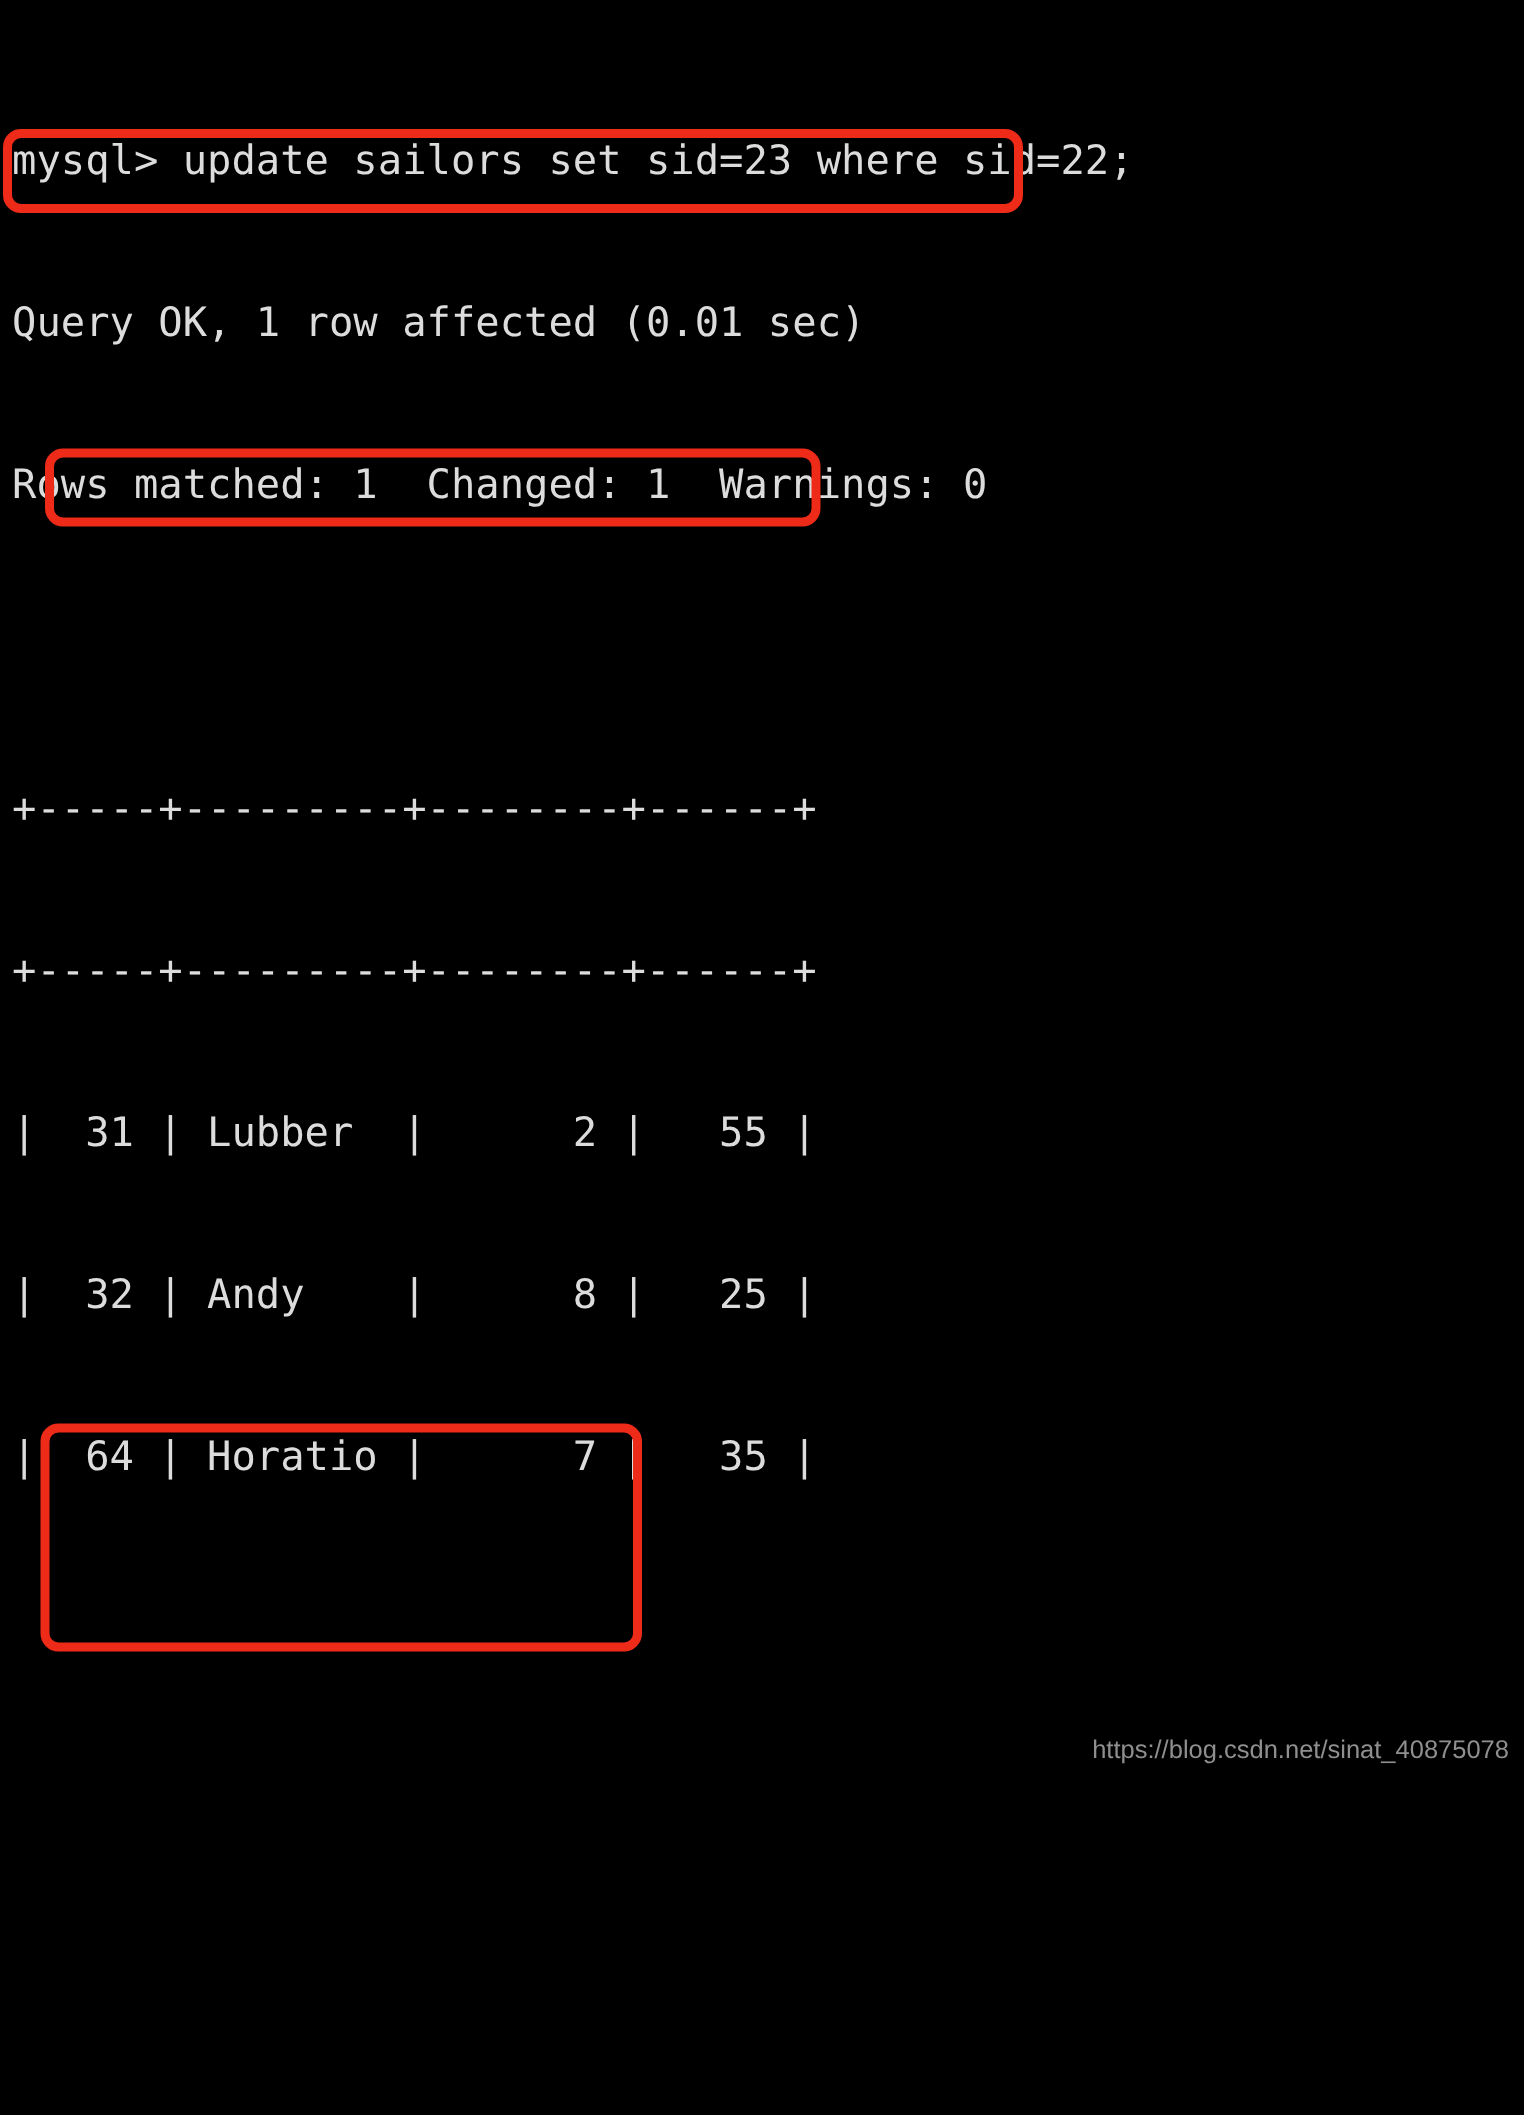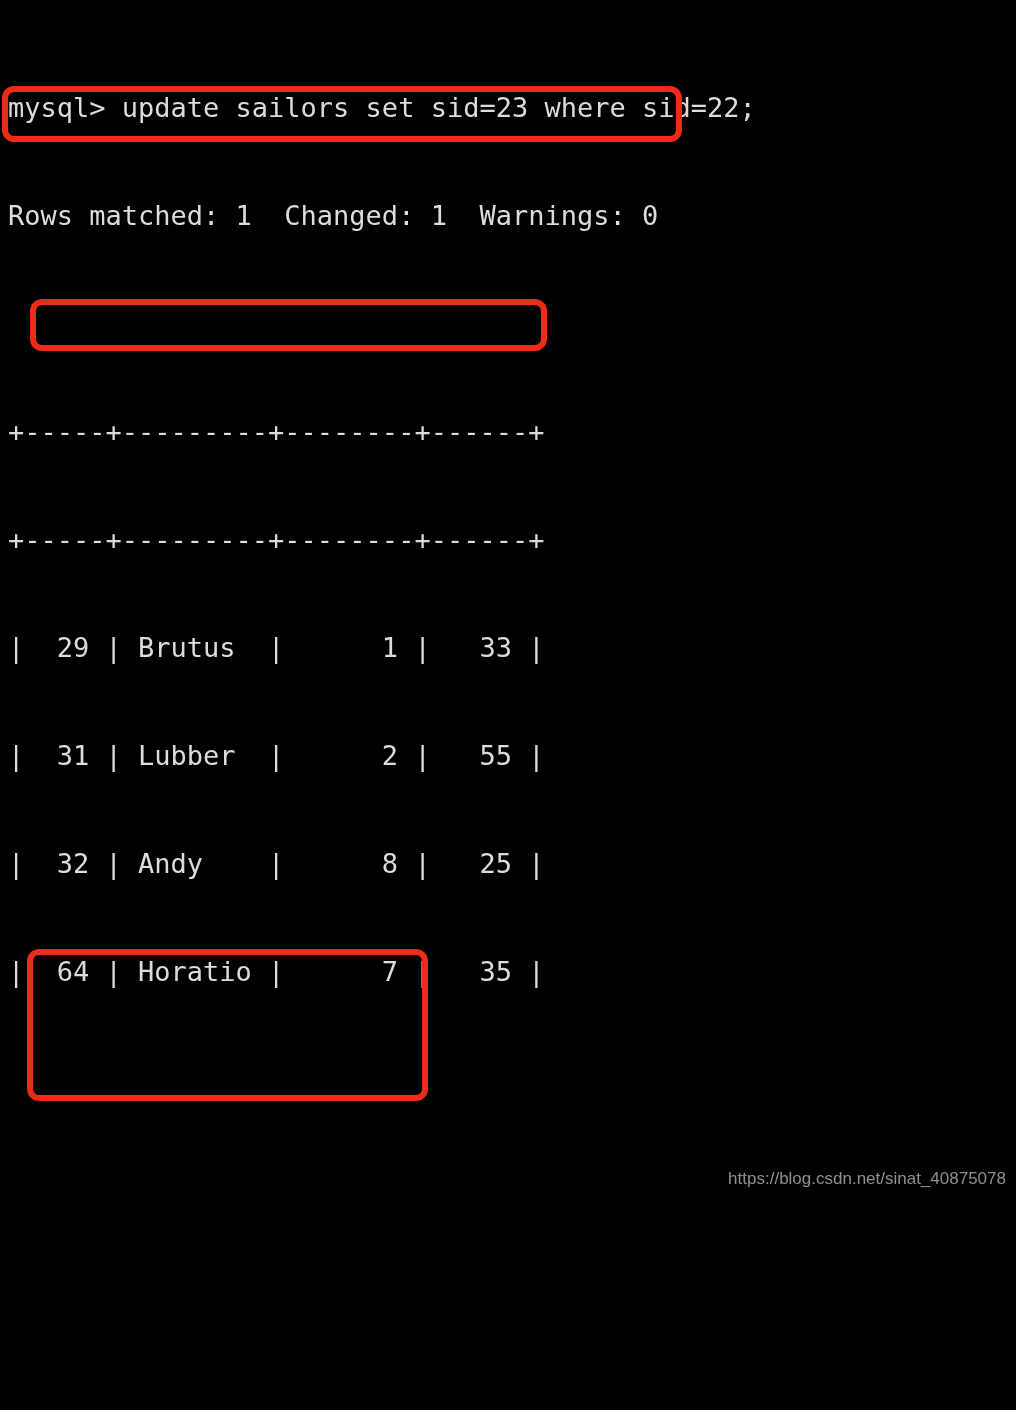--- a/index.html
+++ b/index.html
@@ -74,40 +74,40 @@
     left: 27px;
     top: 949px;
     width: 401px;
     height: 152px;
   }
 
   
   #watermark {
     position: absolute;
     right: 10px;
-    bottom: 12px;
+    bottom: 24px;
     font-family: "Liberation Sans", sans-serif;
     font-size: 17px;
     color: #8f8f8f;
     letter-spacing: 0px;
     white-space: nowrap;
   }
 </style>
 </head>
 <body>
 
 <div id="terminal">
 
   <div class="term-lines">
     <span class="term-line">mysql&gt; update sailors set sid=23 where sid=22;</span>
+    <span class="term-line">Query OK, 1 row affected (0.01 sec)</span>
     <span class="term-line">Rows matched: 1  Changed: 1  Warnings: 0</span>
     <span class="term-line blank"></span>
     <span class="term-line">+-----+---------+--------+------+</span>
     <span class="term-line">+-----+---------+--------+------+</span>
-    <span class="term-line">|  29 | Brutus  |      1 |   33 |</span>
     <span class="term-line">|  31 | Lubber  |      2 |   55 |</span>
     <span class="term-line">|  32 | Andy    |      8 |   25 |</span>
     <span class="term-line">|  64 | Horatio |      7 |   35 |</span>
     
     
     
     
     
     
     

